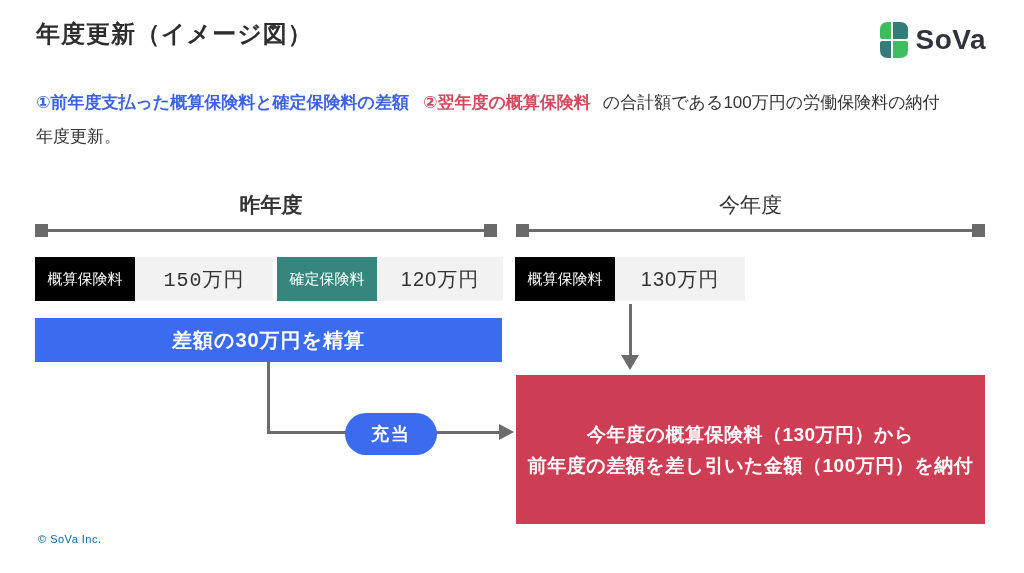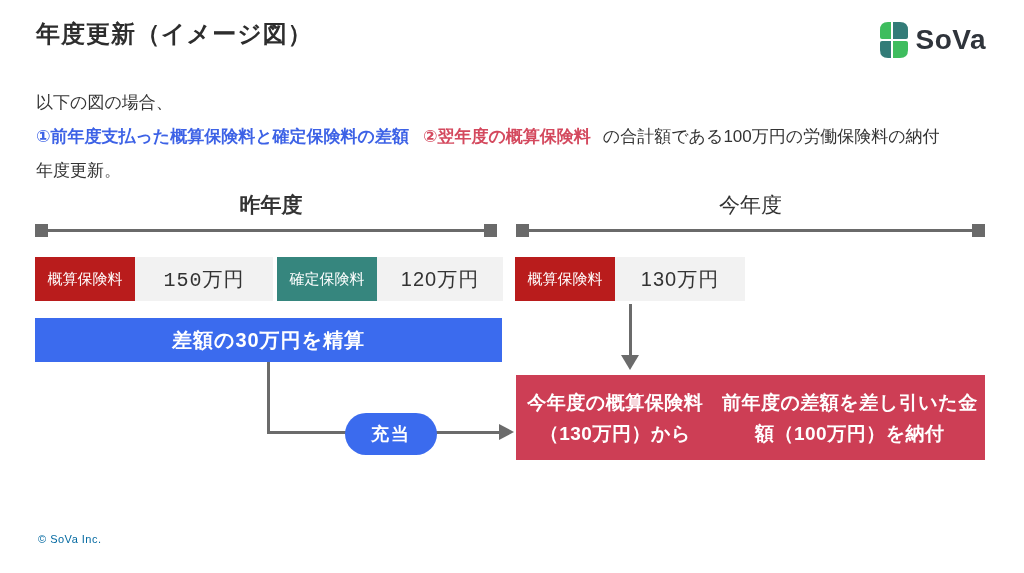--- a/index.html
+++ b/index.html
@@ -29,21 +29,21 @@
   .tl-label.right { left: 516px; width: 469px; }
 
   .tl-line { position: absolute; top: 229px; height: 3px; background: #6a6a6a; }
   .tl-end  { position: absolute; top: 224px; width: 13px; height: 13px; background: #6a6a6a; }
 
   .badge { position: absolute; top: 257px; height: 44px; display: flex; }
   .badge-label {
     width: 100px; height: 44px; display: flex; align-items: center; justify-content: center;
     color: #ffffff; font-size: 15px;
   }
-  .badge-label.gray { background: #b91c1c; }
+  .badge-label.gray { background: #000000; }
   .badge-label.teal { background: #36867e; }
   .badge-value {
     height: 44px; display: flex; align-items: center; justify-content: center;
     background: #f2f2f2; color: #333; font-size: 20px; letter-spacing: 1px;
   }
   .badge.b1 { left: 35px; }  .badge.b1 .badge-value { width: 138px; font-family: Liberation Mono, monospace; }
   .badge.b2 { left: 277px; text-align: center; } .badge.b2 .badge-value { width: 126px; }
   .badge.b3 { left: 515px; } .badge.b3 .badge-value { width: 130px; }
 
   .settle-bar {
@@ -67,23 +67,23 @@
     border-top: 15px solid #6b6b6b;
   }
 
   .pill {
     position: absolute; left: 345px; top: 413px; width: 92px; height: 42px;
     background: #3b6bee; border-radius: 21px; color: #fff; font-size: 18px; font-weight: 700;
     display: flex; align-items: center; justify-content: center; letter-spacing: 2px; z-index: 2;
   }
 
   .payment-box {
-    position: absolute; left: 516px; top: 375px; width: 469px; height: 85px;
+    position: absolute; left: 516px; top: 375px; width: 469px; height: 149px;
     background: #cd3e55; color: #ffffff; font-size: 19px; font-weight: 700;
-    display: flex; flex-direction: row; align-items: center; justify-content: center;
+    display: flex; flex-direction: column; align-items: center; justify-content: center;
     line-height: 31px; text-align: center; letter-spacing: 0.5px;
   }
 
   .footer { position: absolute; left: 38px; top: 533px; font-size: 11px; color: #0369a1; letter-spacing: 0.5px; }
 </style>
 </head>
 <body>
 
 <div class="canvas">
 
@@ -93,21 +93,20 @@
     <svg width="28" height="36" viewBox="0 0 28 36" aria-hidden="true">
       <path d="M11,0 L11,17 L2,17 Q0,17 0,15 L0,8 Q0,0 8,0 Z" fill="#3ebd5e"></path>
       <path d="M13,0 L20,0 Q28,0 28,8 L28,15 Q28,17 26,17 L13,17 Z" fill="#337c78"></path>
       <path d="M0,21 Q0,19 2,19 L11,19 L11,36 L8,36 Q0,36 0,28 Z" fill="#337c78"></path>
       <path d="M13,19 L26,19 Q28,19 28,21 L28,28 Q28,36 20,36 L13,36 Z" fill="#3ebd5e"></path>
     </svg>
     <span class="logo-text">SoVa</span>
   </div>
 
   <div class="intro">
-    <div>以下の図の場合、</div>
     <div>
       <span class="blue">①前年度支払った概算保険料と確定保険料の差額</span><span class="red">②翌年度の概算保険料</span><span>の合計額である100万円の労働保険料の納付</span>
     </div>
     <div>年度更新。</div>
   </div>
 
   <div class="tl-label left">昨年度</div>
   <div class="tl-line" style="left:35px; width:462px;"></div>
   <div class="tl-end" style="left:35px;"></div>
   <div class="tl-end" style="left:484px;"></div>

